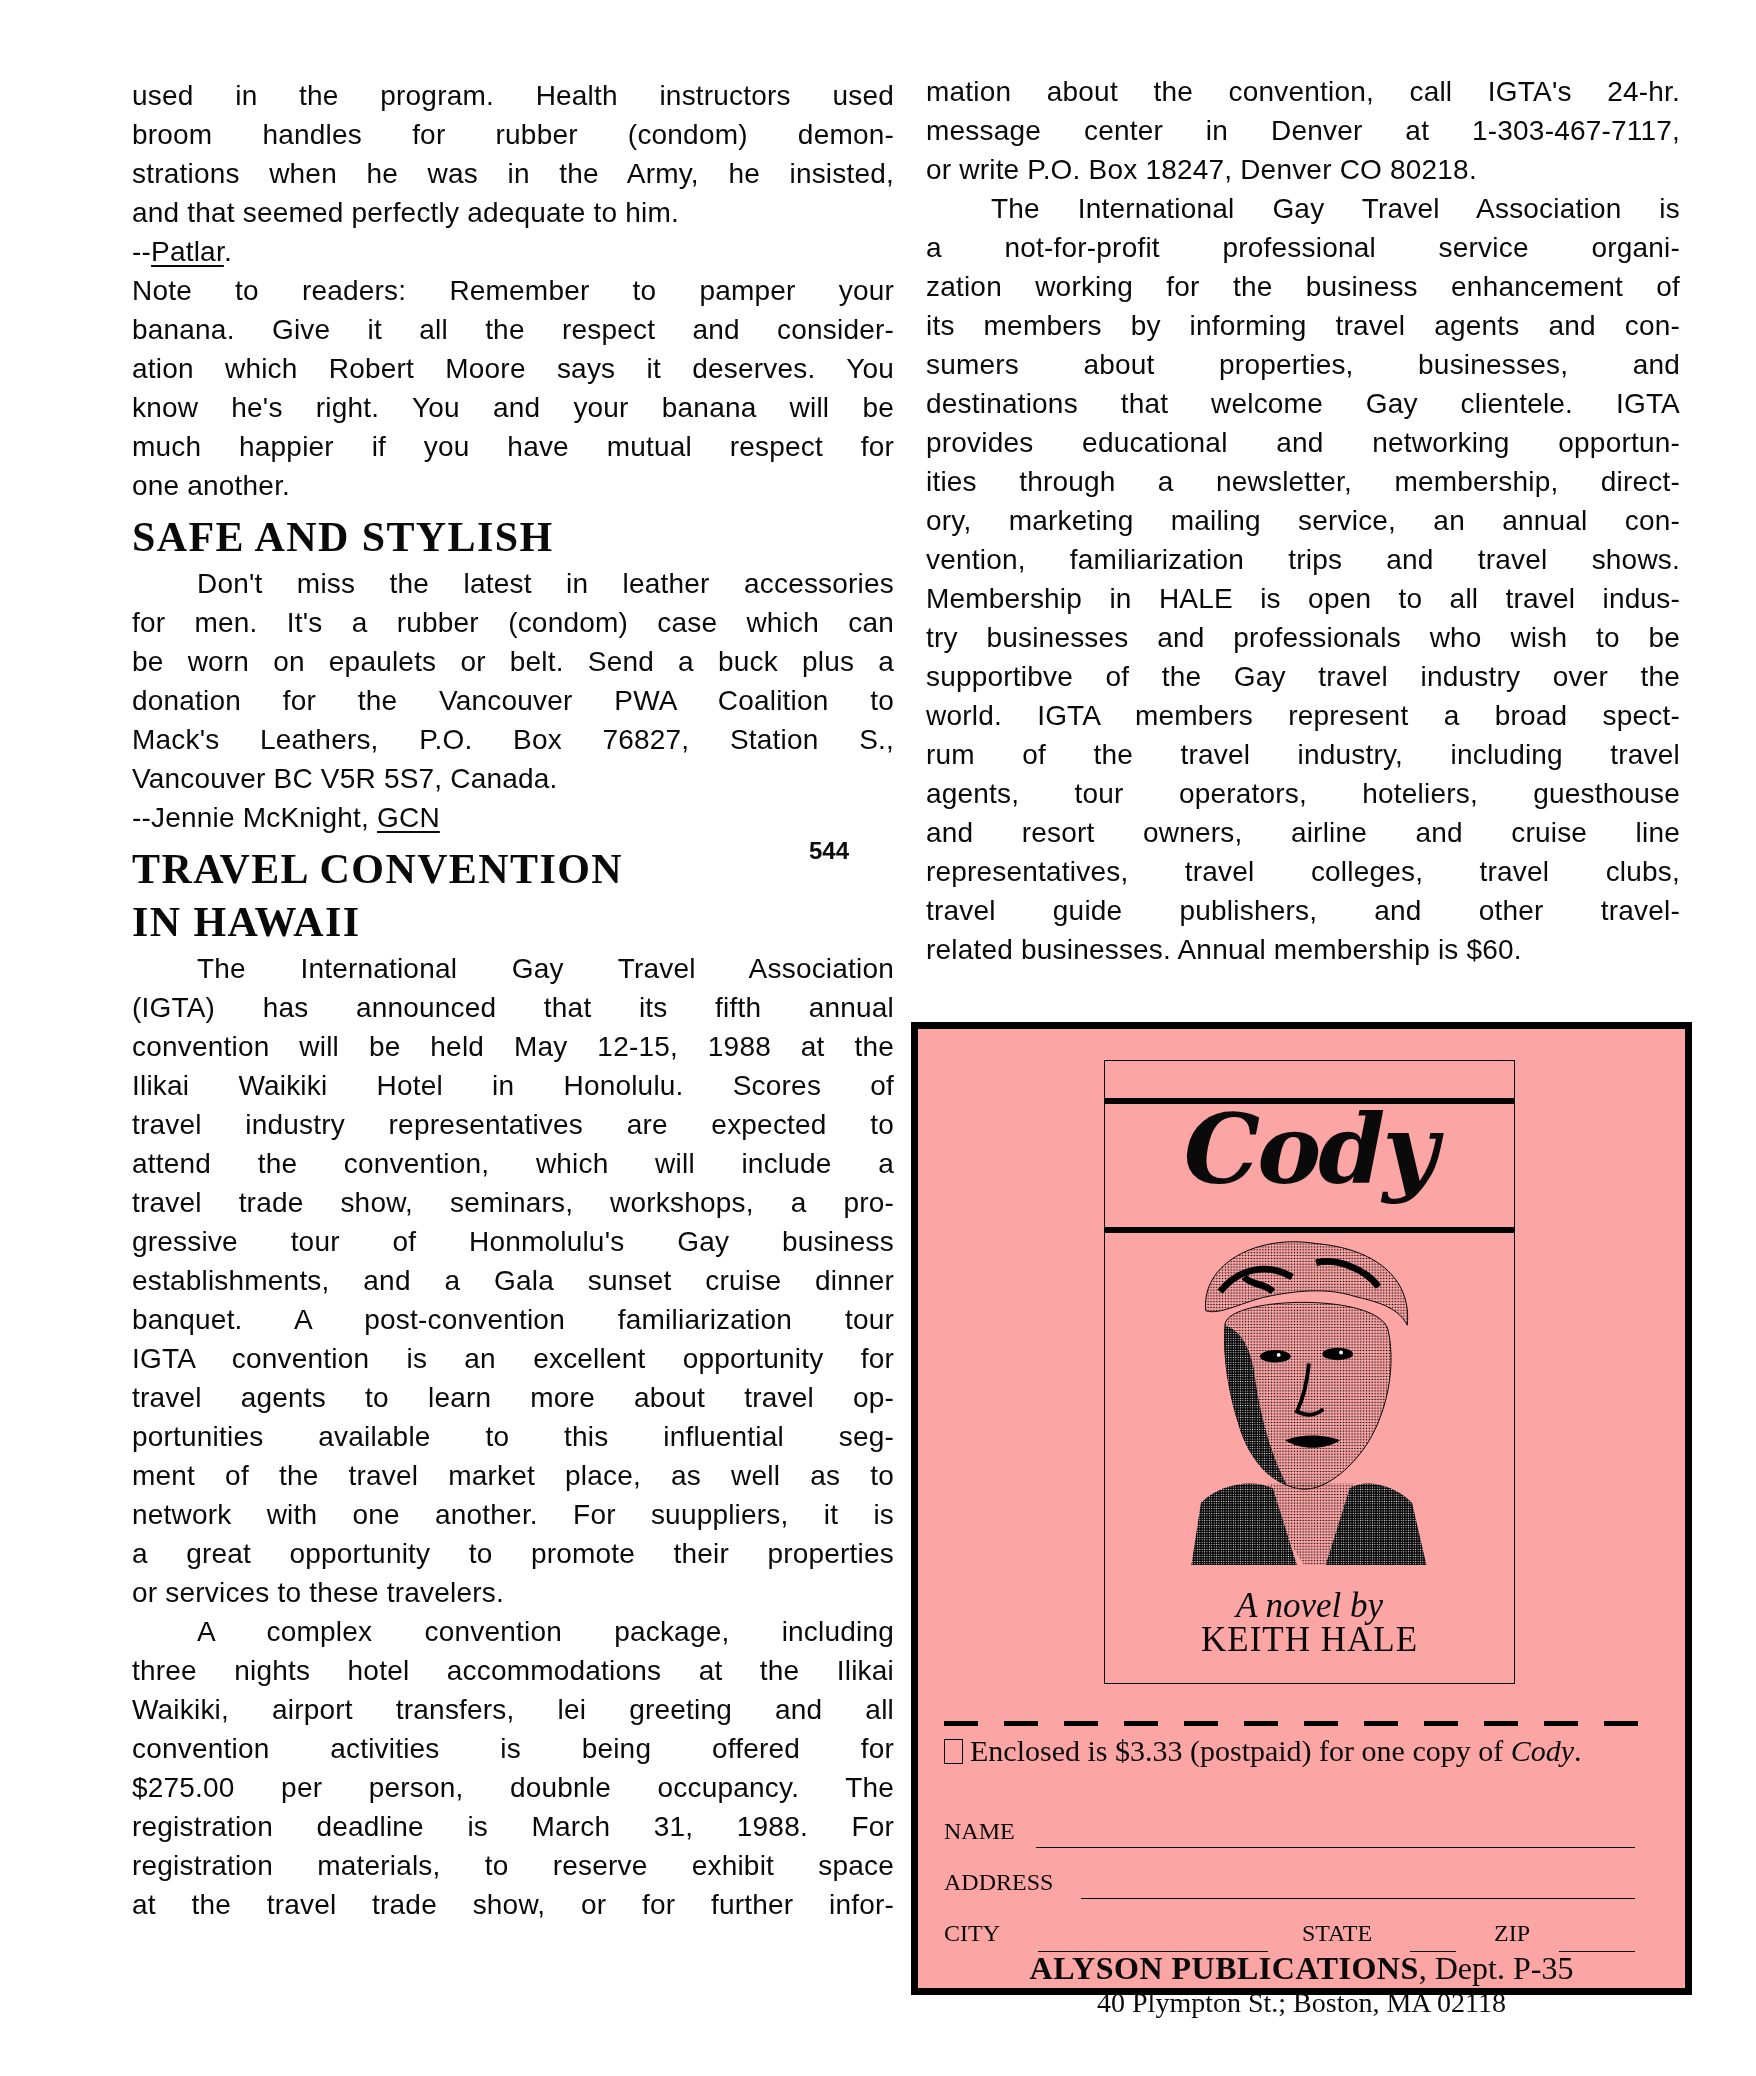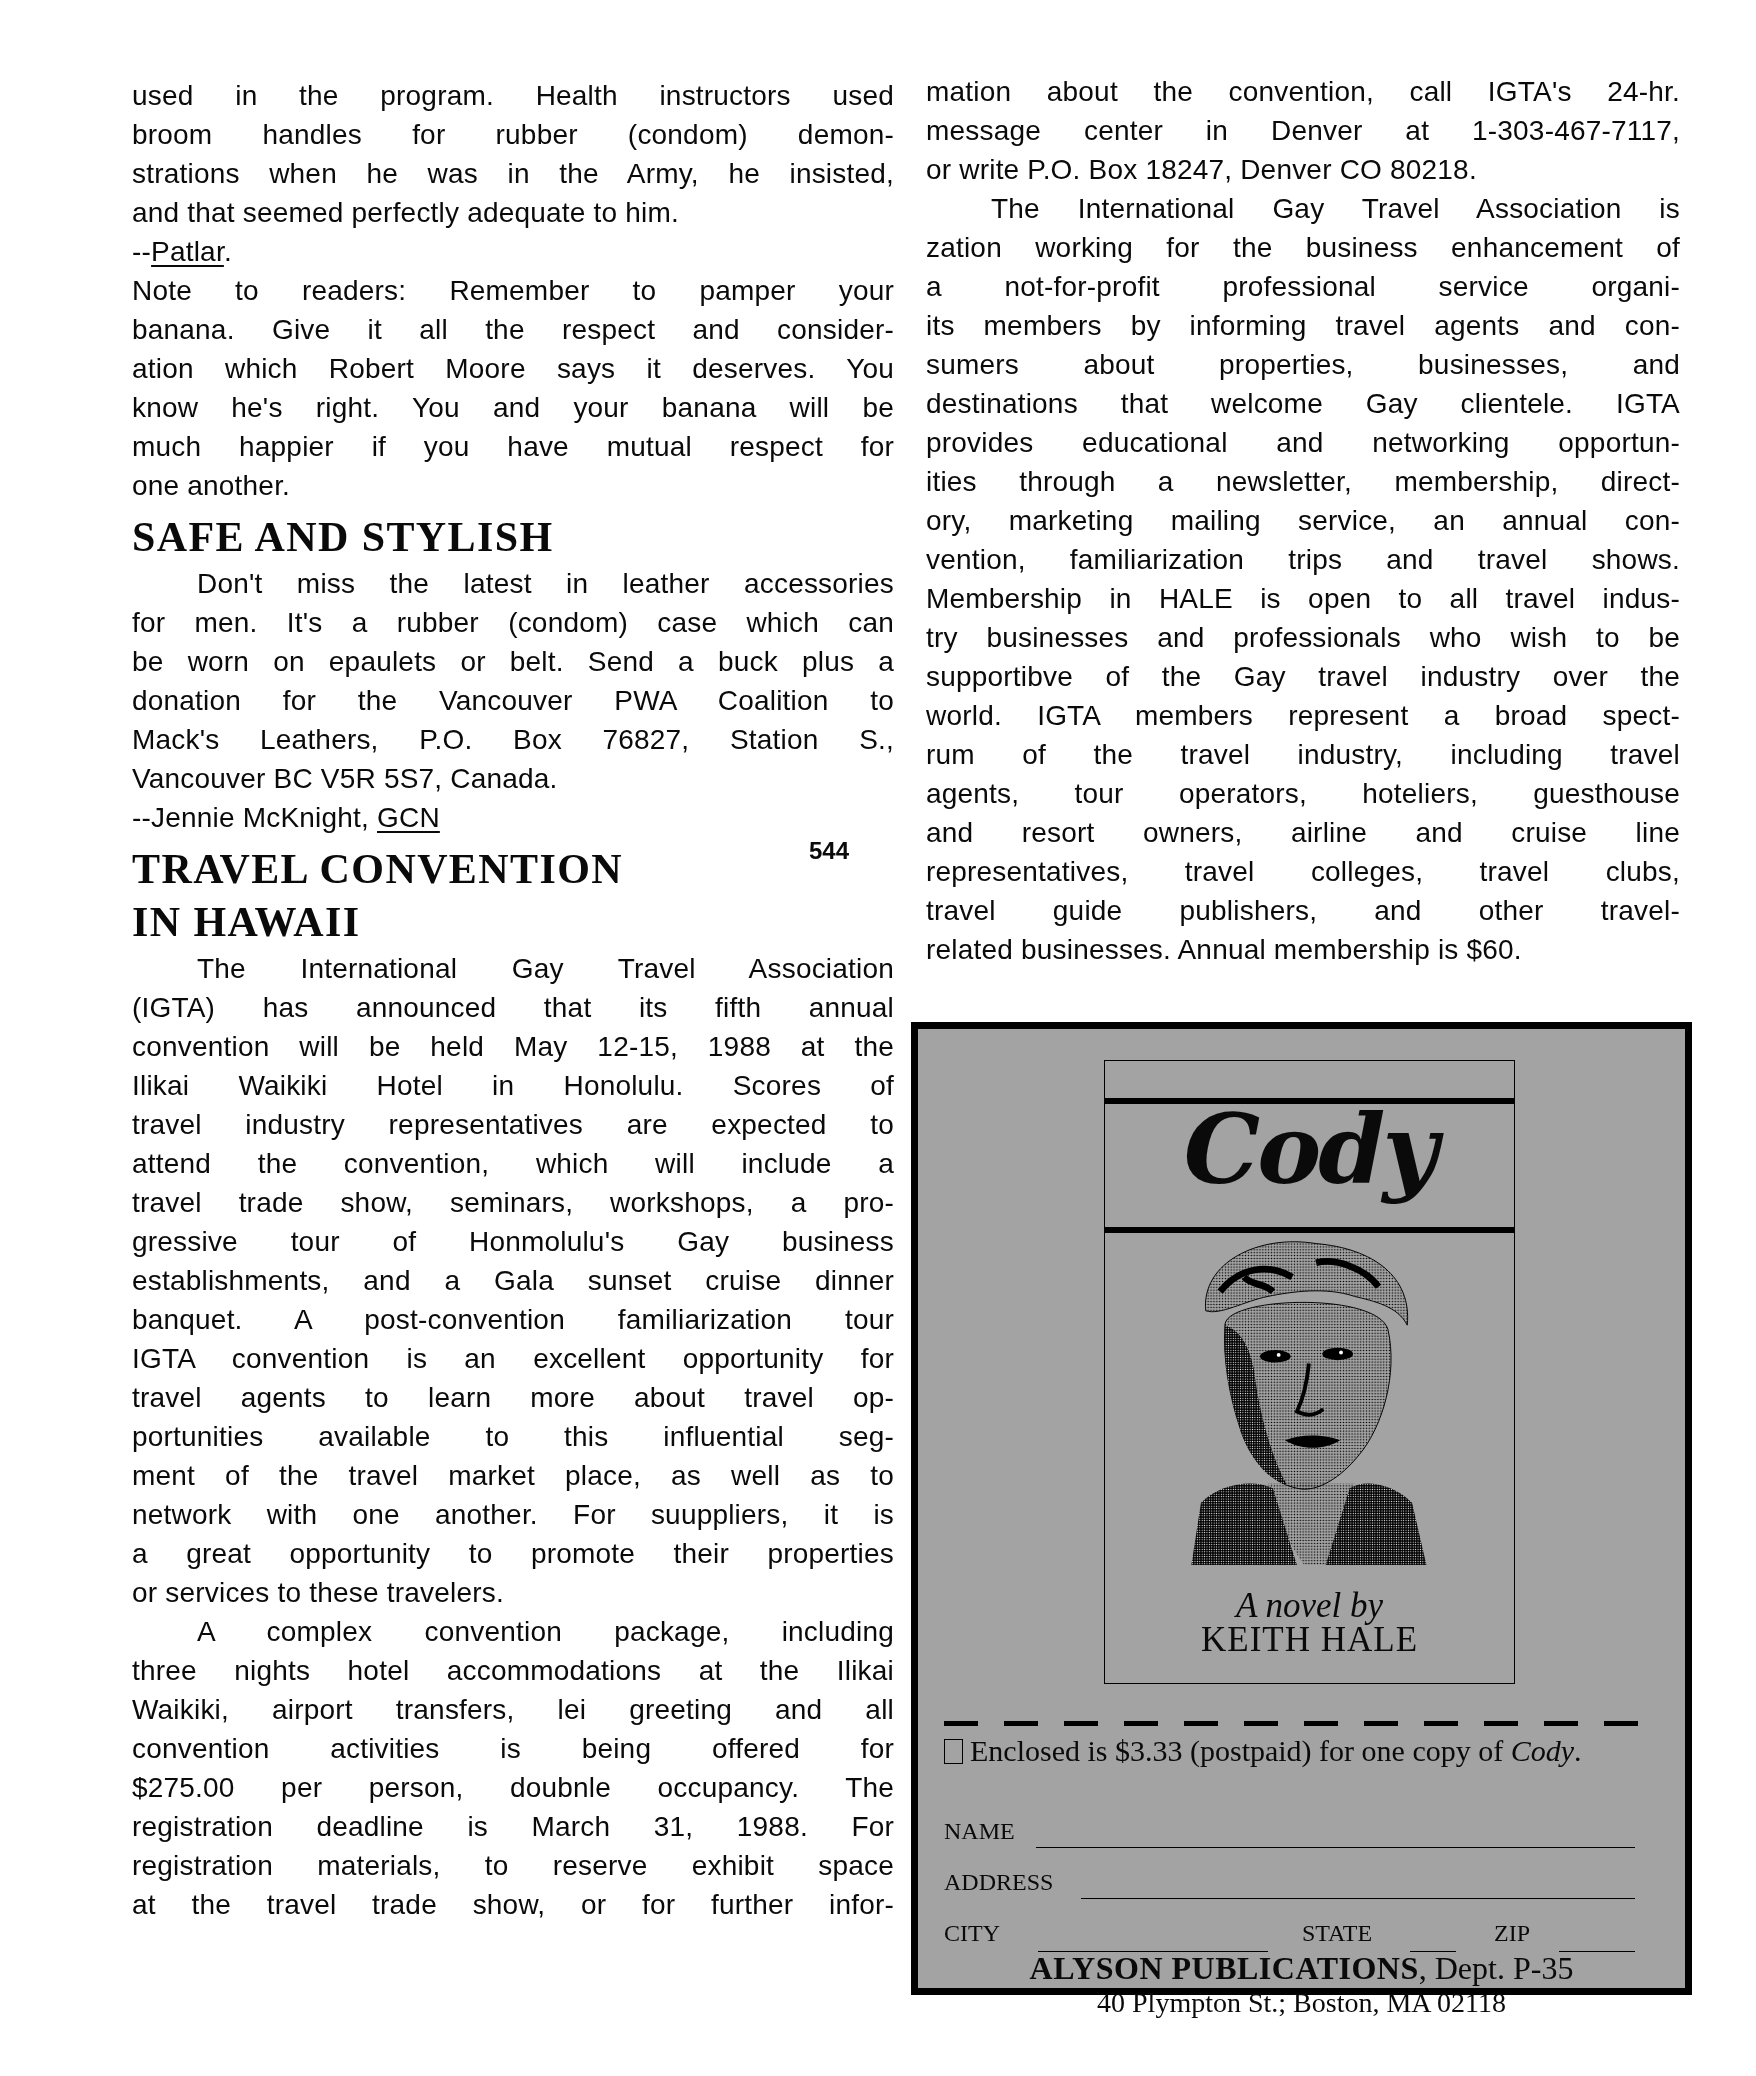--- a/index.html
+++ b/index.html
@@ -11,21 +11,21 @@
           font-size:28px; letter-spacing:0.2px; text-align:justify; text-align-last:justify;
           transform-origin:left center; }
   .line.last { text-align-last:left; }
   .line.indent { padding-left:65px; box-sizing:border-box; }
   .u { text-decoration:underline; text-decoration-thickness:1.9px; text-underline-offset:3.8px; }
   .heading { display:block; font-family:"Liberation Serif","DejaVu Serif",serif; font-weight:bold;
              font-size:42px; letter-spacing:1.4px; white-space:nowrap; line-height:53px; }
   .pageno { position:absolute; font-family:"Liberation Sans", sans-serif; font-weight:bold; font-size:24px; }
   
   .ad { position:absolute; left:911px; top:1022px; width:781px; height:973px;
-        border:7.2px solid #000; box-sizing:border-box; background:#a3a3a3; }
+        border:7.2px solid #000; box-sizing:border-box; background:#fca5a5; }
   .cover { position:absolute; left:186px; top:31px; width:411px; height:624px;
            border:1.9px solid #000; box-sizing:border-box; }
   .cover .bar { position:absolute; left:0; right:0; height:5.8px; background:#000; }
   .cover-title { position:absolute; left:0; right:0; top:34px; text-align:center;
                  font-family:"DejaVu Serif", serif; font-style:italic; font-weight:bold;
                  font-size:96px; line-height:110px; letter-spacing:-2.9px; }
   .portrait { position:absolute; left:67px; top:173px; width:269px; height:331px; }
   .byline { position:absolute; left:0; right:0; text-align:center; font-family:"Liberation Serif", serif; }
   .dash-row { position:absolute; left:26px; right:26px; top:692px; height:4.8px;
               background:repeating-linear-gradient(90deg,#000 0 34px, transparent 34px 60px); }
@@ -104,22 +104,22 @@
 </div>
 
 <div class="col" style="left:926px; top:72px; width:754px;">
   <div>
     <span class="line">mation about the convention, call IGTA's 24-hr.</span>
     <span class="line">message center in Denver at 1-303-467-7117,</span>
     <span class="line last">or write P.O. Box 18247, Denver CO 80218.</span>
   </div>
   <div>
     <span class="line indent">The International Gay Travel Association is</span>
+    <span class="line">a not-for-profit professional service organi-</span>
     <span class="line">zation working for the business enhancement of</span>
-    <span class="line">a not-for-profit professional service organi-</span>
     <span class="line">its members by informing travel agents and con-</span>
     <span class="line">sumers about properties, businesses, and</span>
     <span class="line">destinations that welcome Gay clientele. IGTA</span>
     <span class="line">provides educational and networking opportun-</span>
     <span class="line">ities through a newsletter, membership, direct-</span>
     <span class="line">ory, marketing mailing service, an annual con-</span>
     <span class="line">vention, familiarization trips and travel shows.</span>
     <span class="line">Membership in HALE is open to all travel indus-</span>
     <span class="line">try businesses and professionals who wish to be</span>
     <span class="line">supportibve of the Gay travel industry over the</span>

